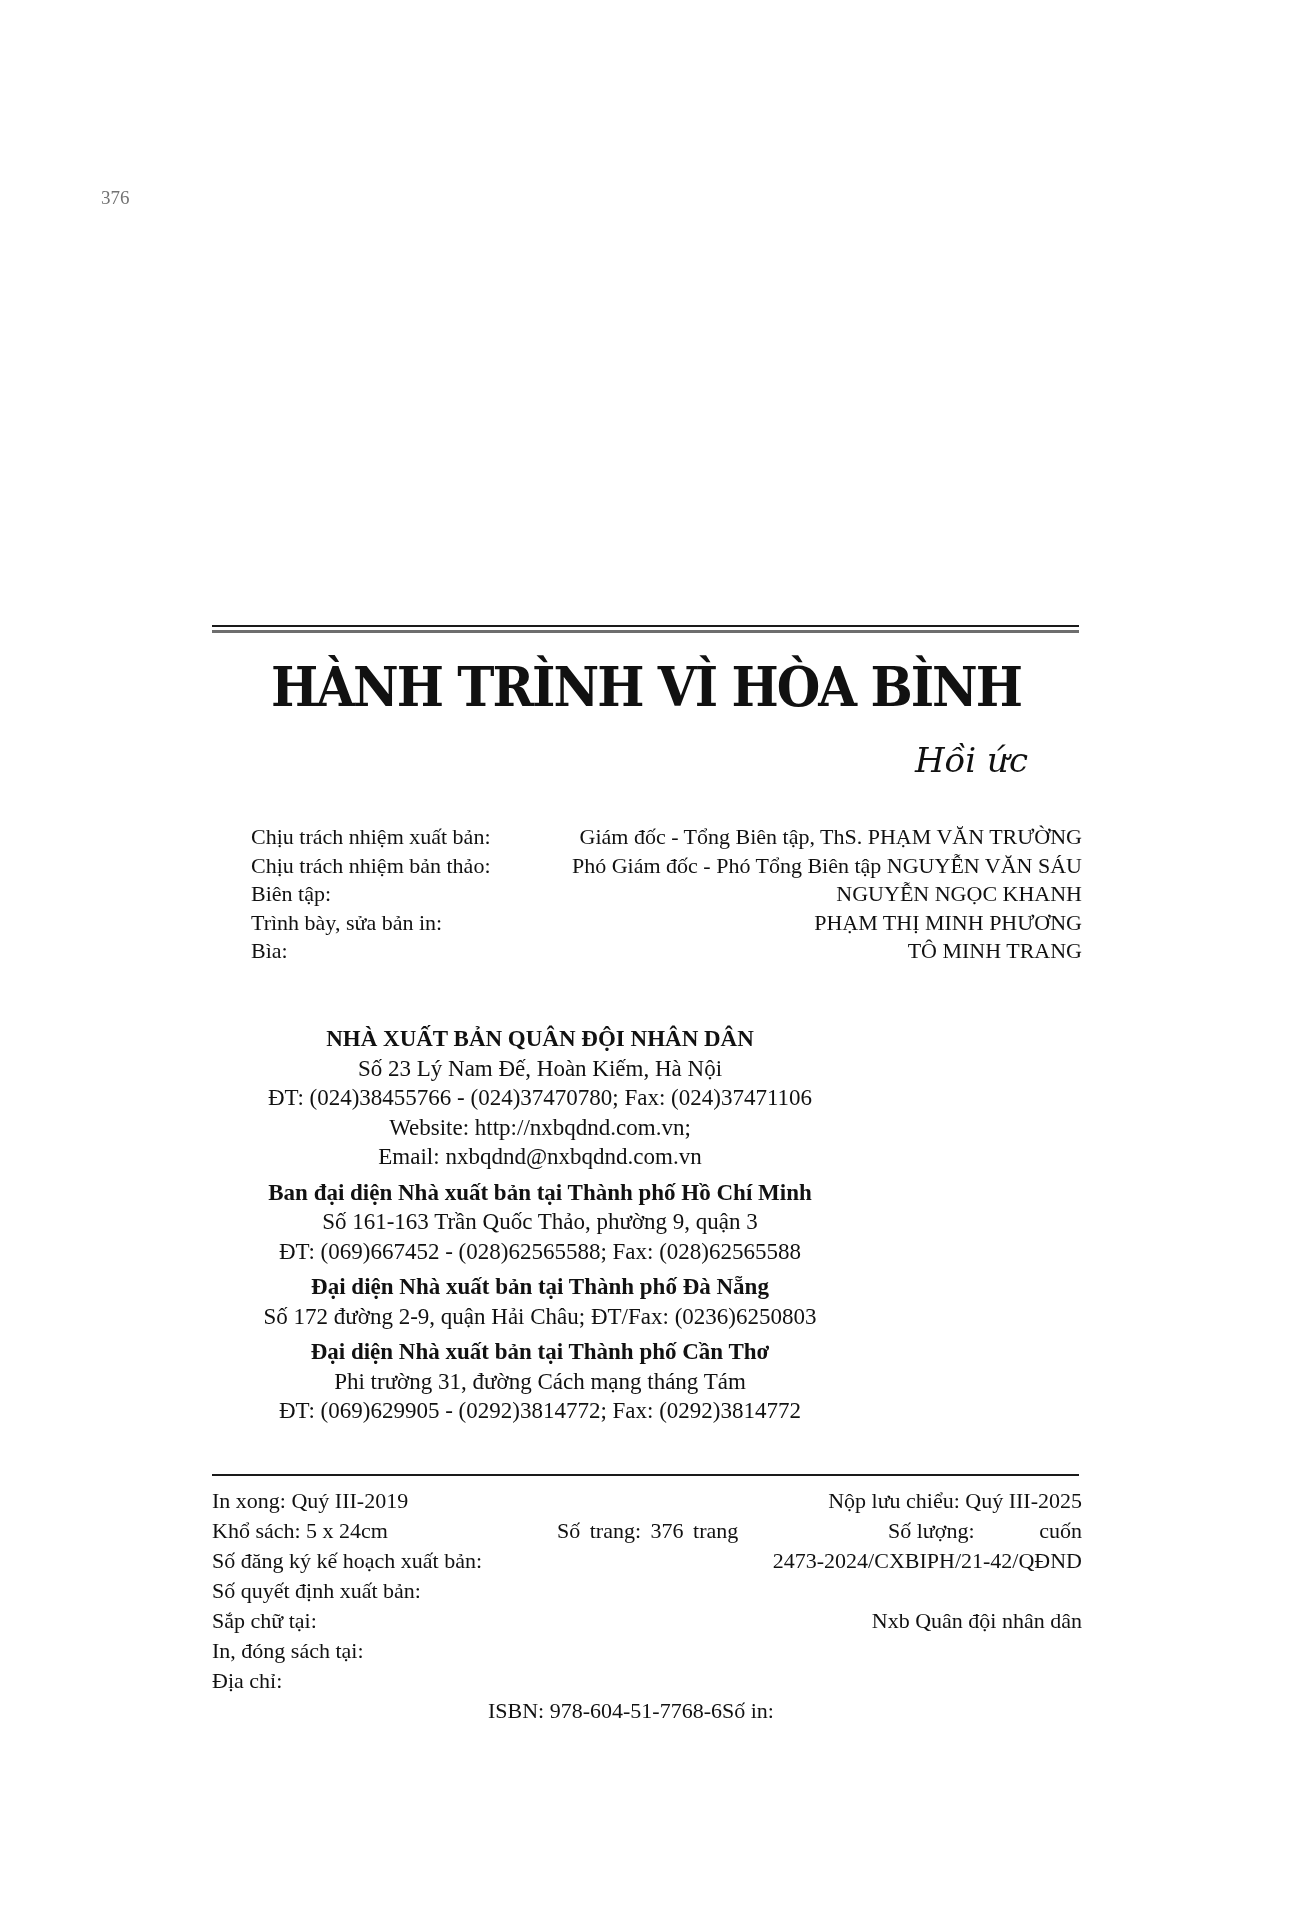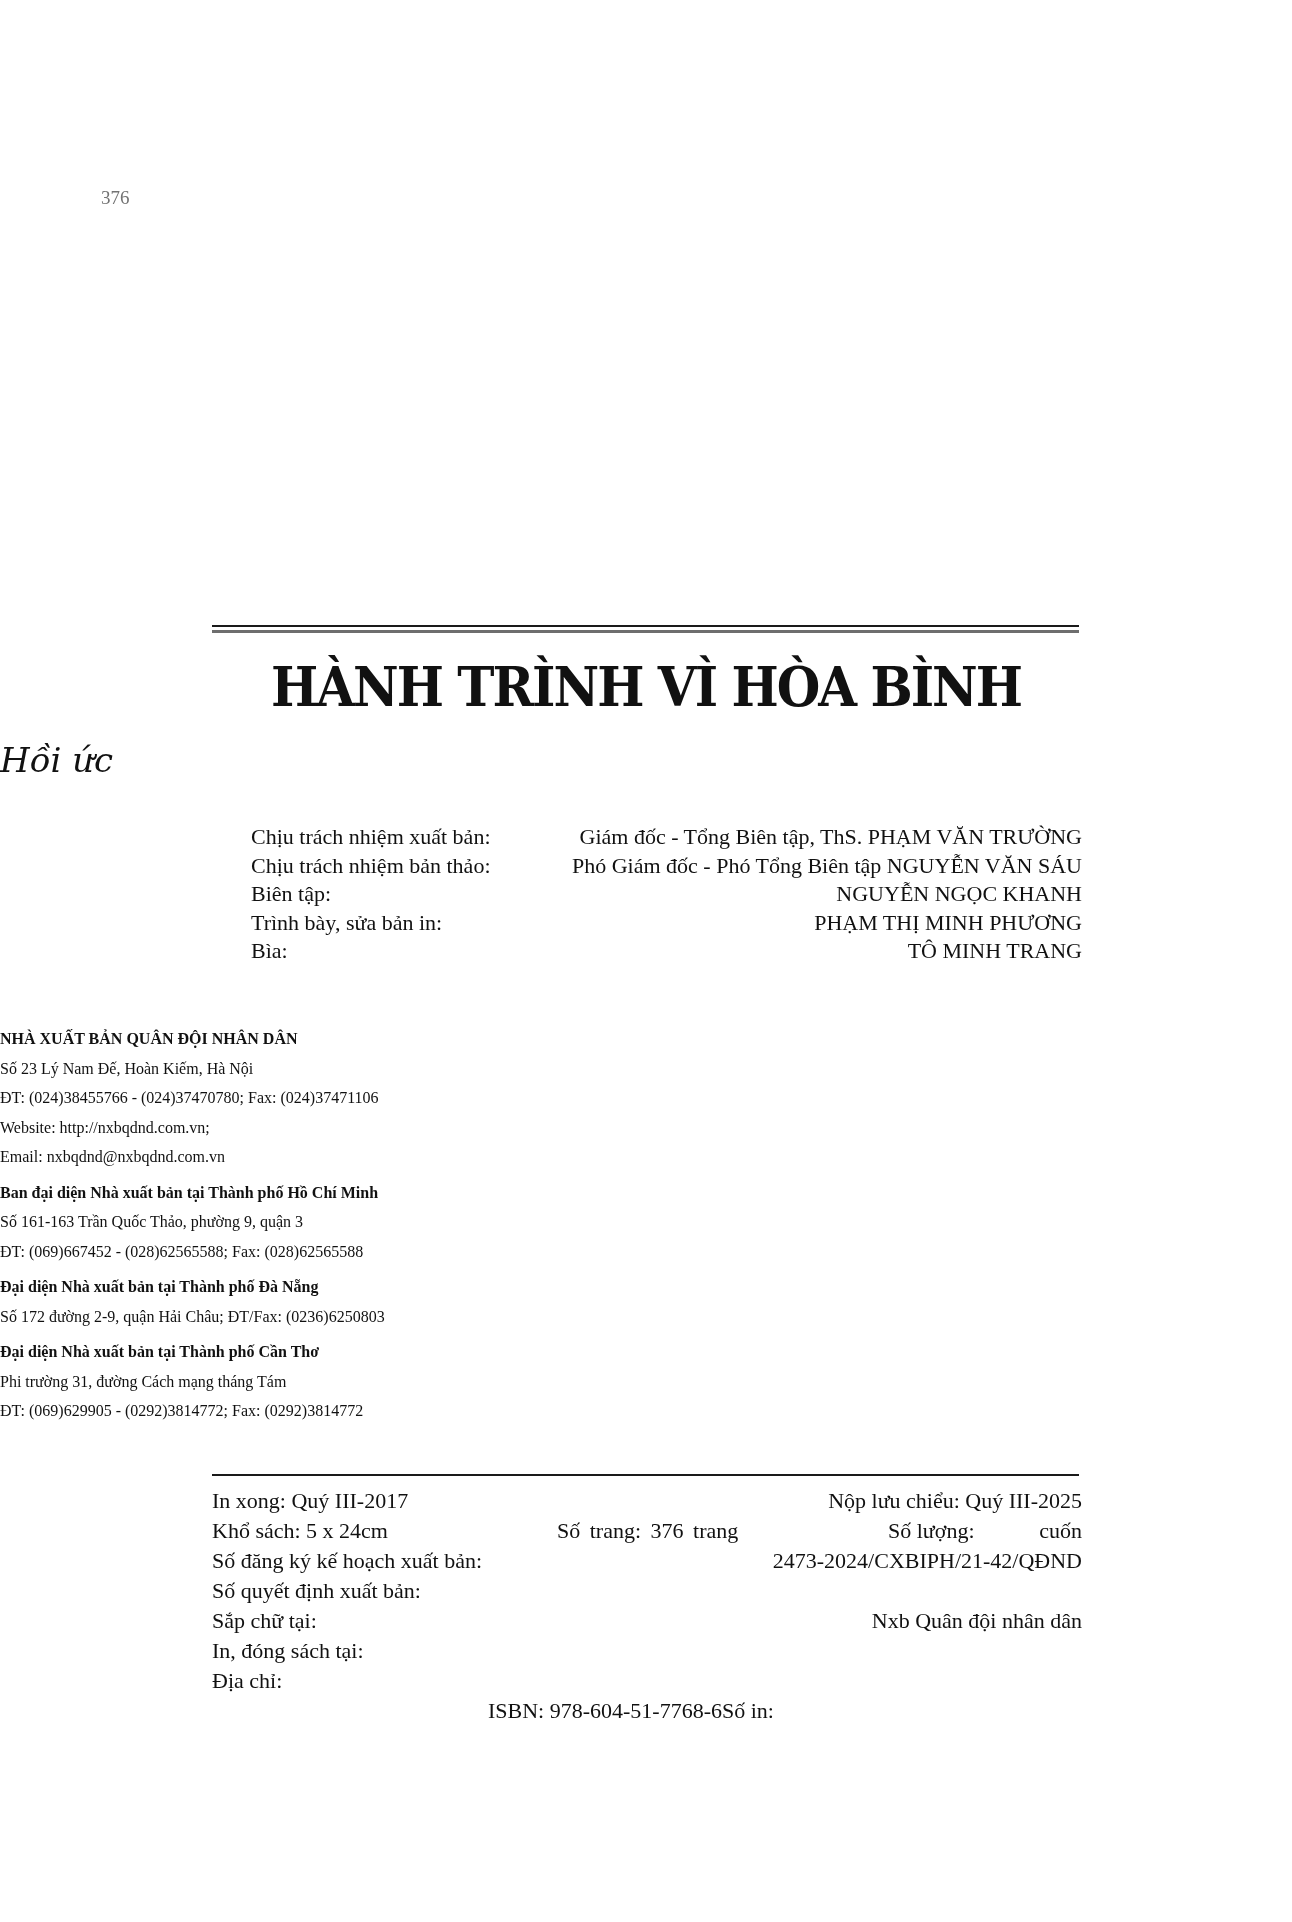--- a/index.html
+++ b/index.html
@@ -50,21 +50,21 @@
       line-height: 66px;
       letter-spacing: -2px;
       color: #111111;
       transform: scaleY(1.08);
     }
     .book-genre {
       position: absolute;
       left: 0;
       width: 1028px;
       top: 738px;
-      text-align: left;
+      text-align: right;
       font-family: "DejaVu Serif", serif;
       font-style: italic;
       font-size: 34px;
       line-height: 44px;
       color: #111111;
     }
     .credits {
       position: absolute;
       left: 212px;
       width: 870px;
@@ -76,21 +76,22 @@
       display: flex;
       justify-content: space-between;
       white-space: nowrap;
       margin-left: 39px;
     }
     .publisher {
       position: absolute;
       left: 0;
       width: 1080px;
       top: 1024px;
-      font-size: 16px;
+      text-align: center;
+      font-size: 23px;
       line-height: 29.5px;
     }
     .publisher .bold {
       font-weight: bold;
     }
     .publisher .block {
       margin-bottom: 6px;
     }
     .bottom-rule {
       position: absolute;
@@ -183,21 +184,21 @@
     <div class="bold">Đại diện Nhà xuất bản tại Thành phố Cần Thơ</div>
     <div>Phi trường 31, đường Cách mạng tháng Tám</div>
     <div>ĐT: (069)629905 - (0292)3814772; Fax: (0292)3814772</div>
   </div>
 </div>
 
 <div class="bottom-rule"></div>
 
 <div class="specs">
   <div class="spec-row">
-    <span>In xong: Quý III-2017</span>
+    <span>In xong: Quý III-2019</span>
     <span>Nộp lưu chiểu: Quý III-2025</span>
   </div>
   <div class="spec-row three">
     <span class="c1">Khổ sách: 5 x 24cm</span>
     <span class="c2">Số trang: 376 trang</span>
     <span class="c3">
       <span style="padding-left:76px;">Số lượng:</span>
       <span>cuốn</span>
     </span>
   </div>

